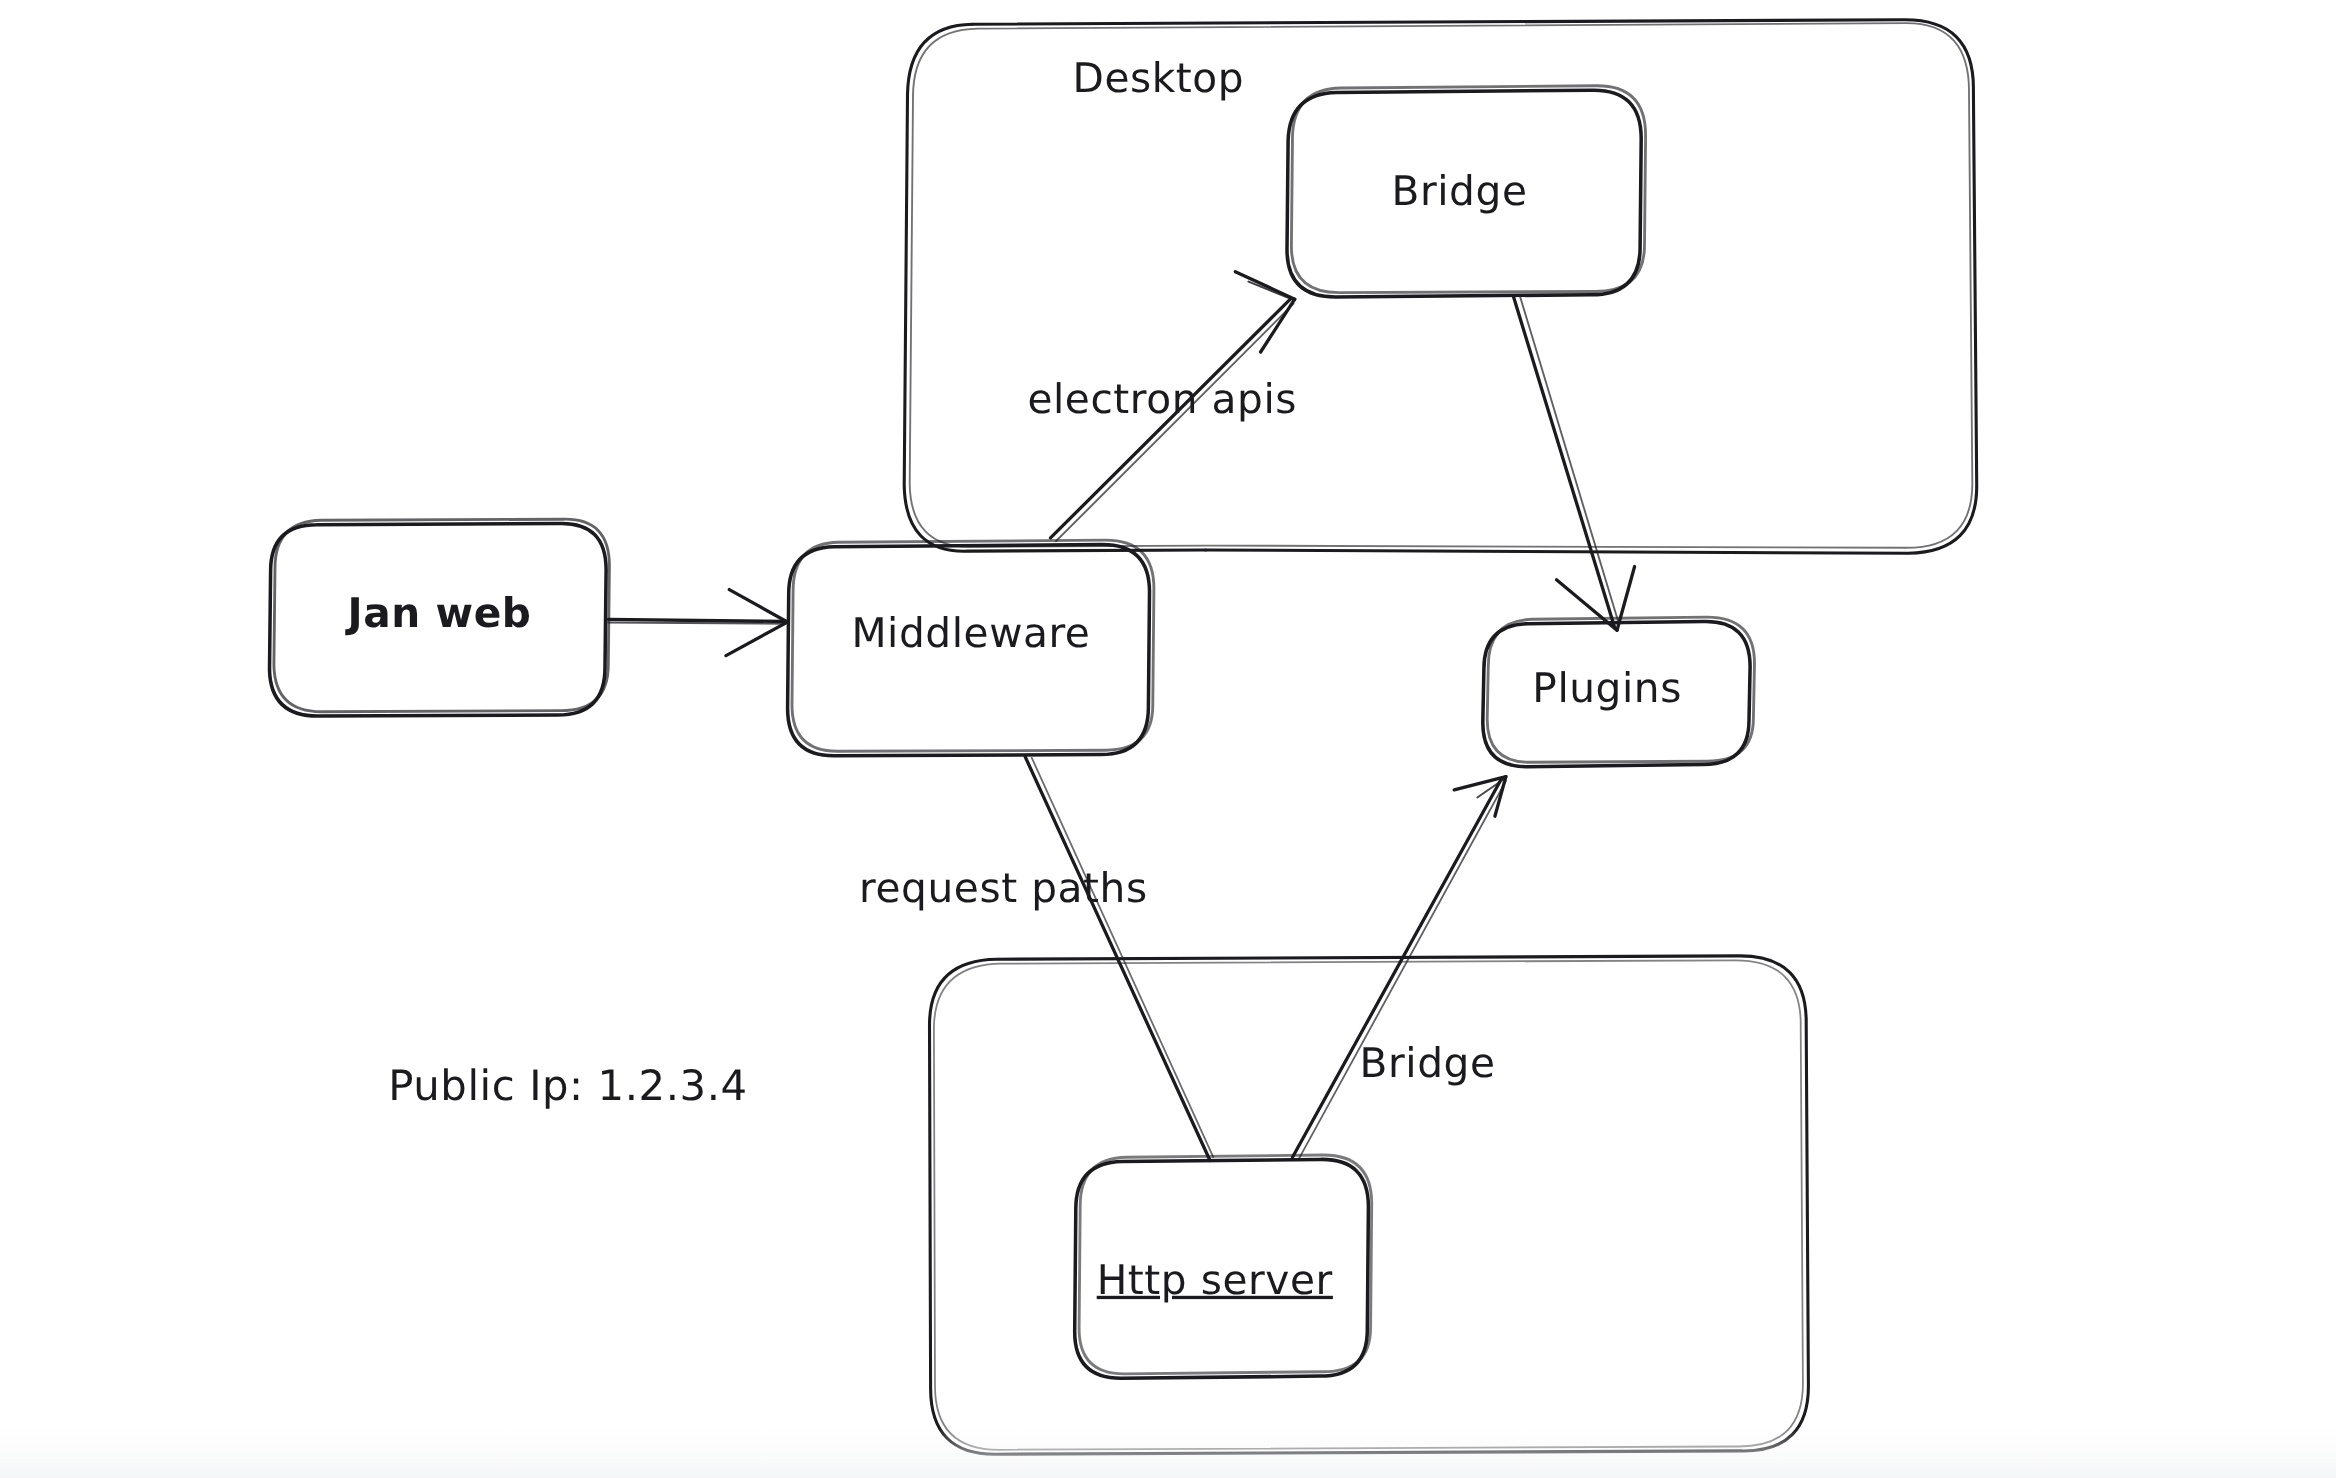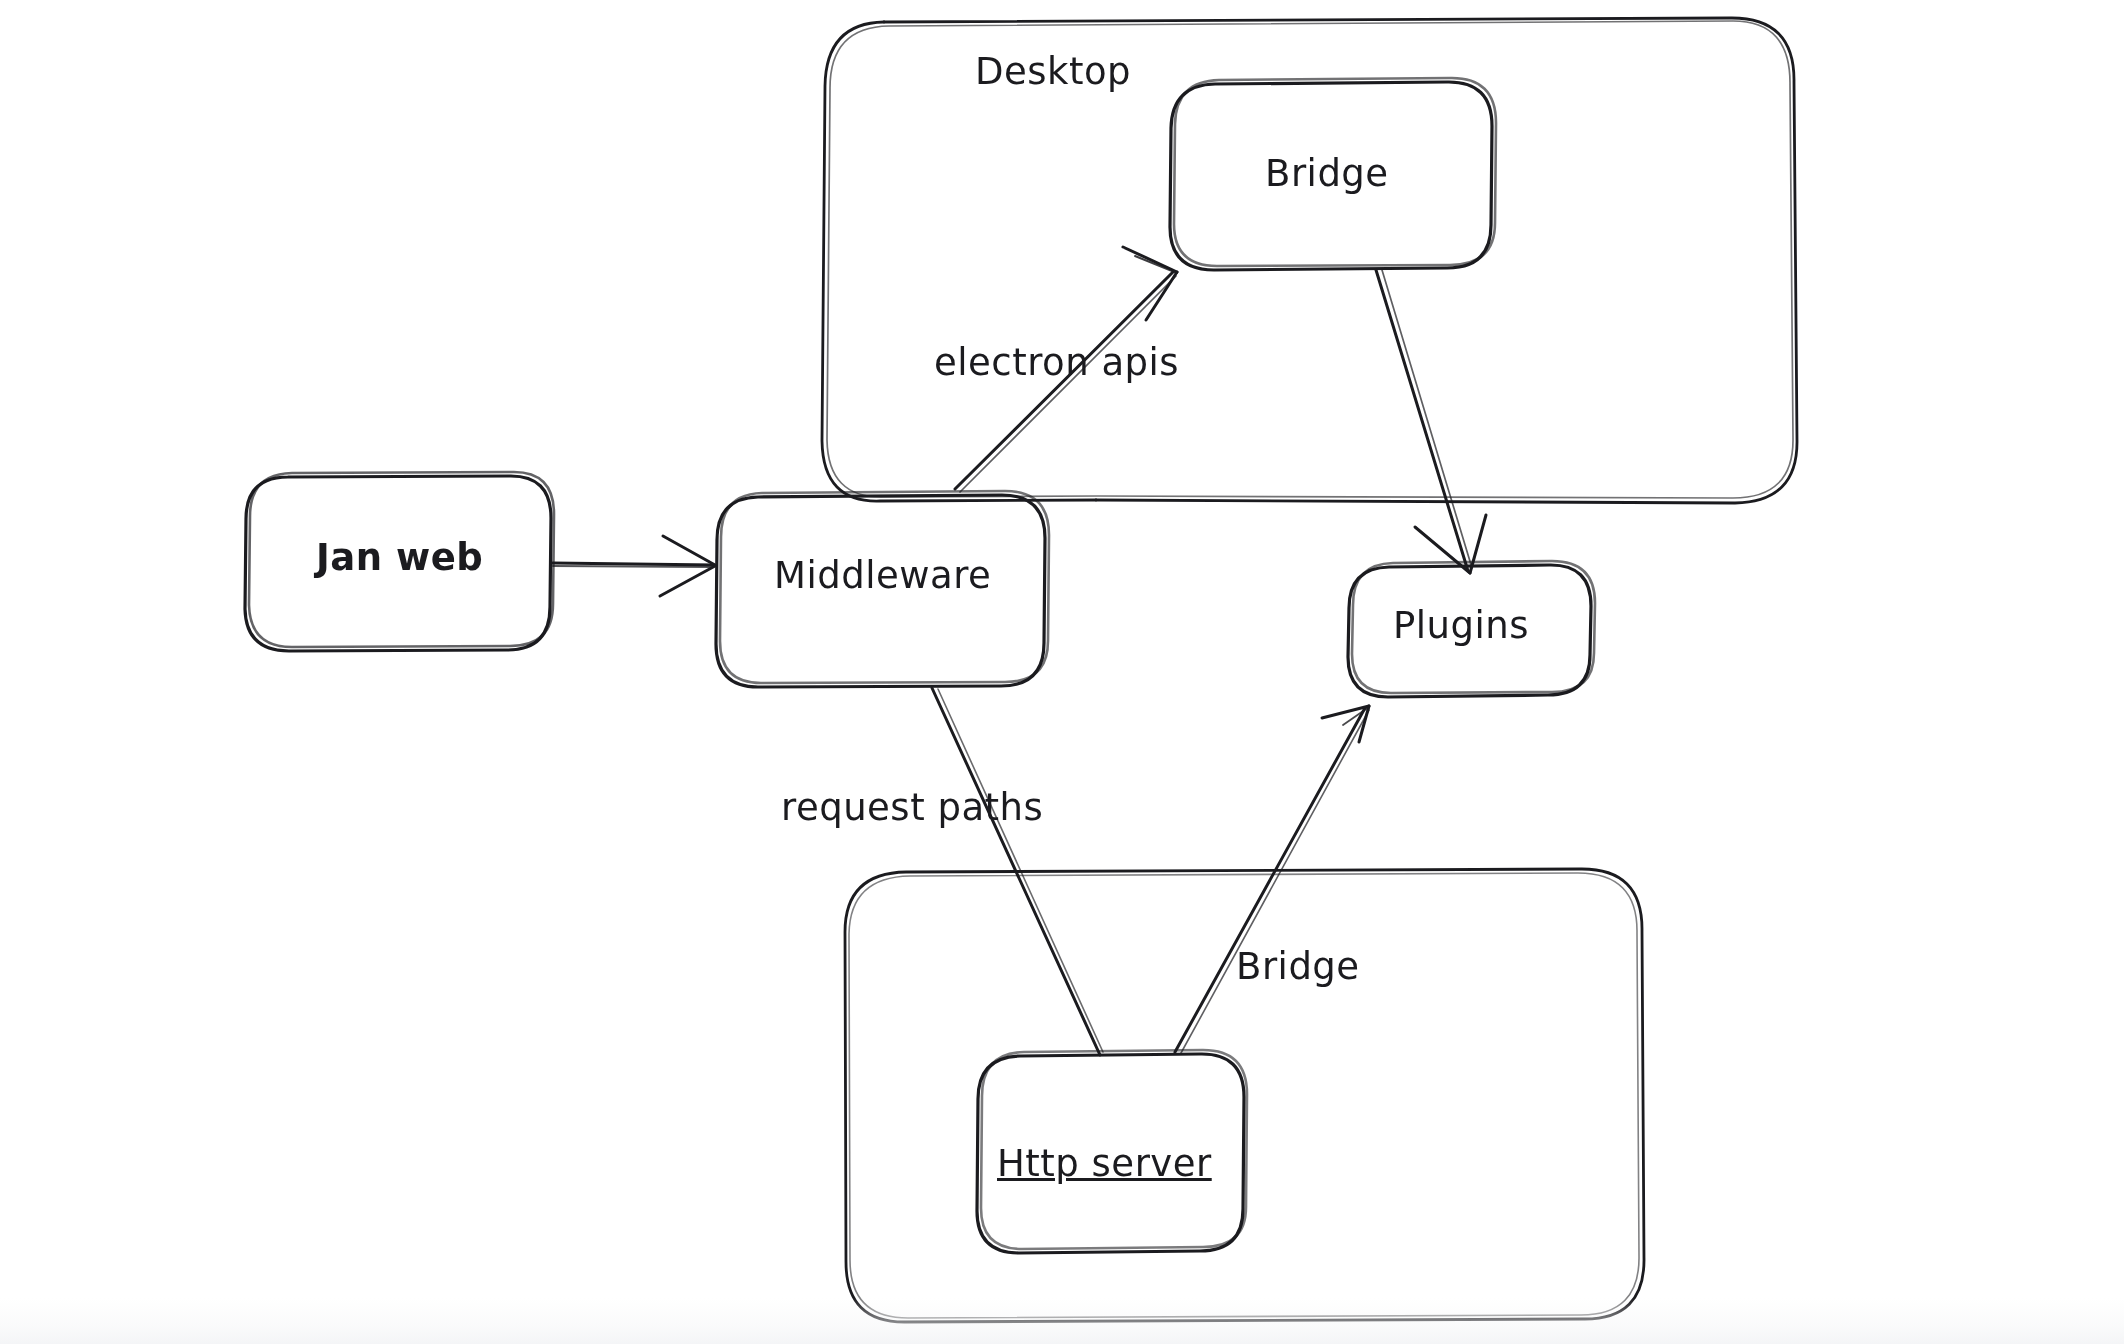--- a/index.html
+++ b/index.html
@@ -162,17 +162,18 @@
 
   <div class="lbl node-lbl" style="left:997px; top:1142px;text-decoration:underline;">Http server</div>
 
   <div class="lbl edge-lbl" style="left:934px; top:341px;">electron apis</div>
 
   <div class="lbl edge-lbl" style="left:761px; top:786px;margin-left:20px;">request paths</div>
 
   <div class="lbl edge-lbl" style="left:1236px; top:945px;">Bridge</div>
 
   <div style="position:absolute; left:353px; top:963px;">
+    <div class="lbl note-lbl" style="position:relative; left:0; top:0;">Public Ip: 1.2.3.4</div>
   </div>
 
   <div class="bottom-fade"></div>
 
 </div>
 
 </body></html>

